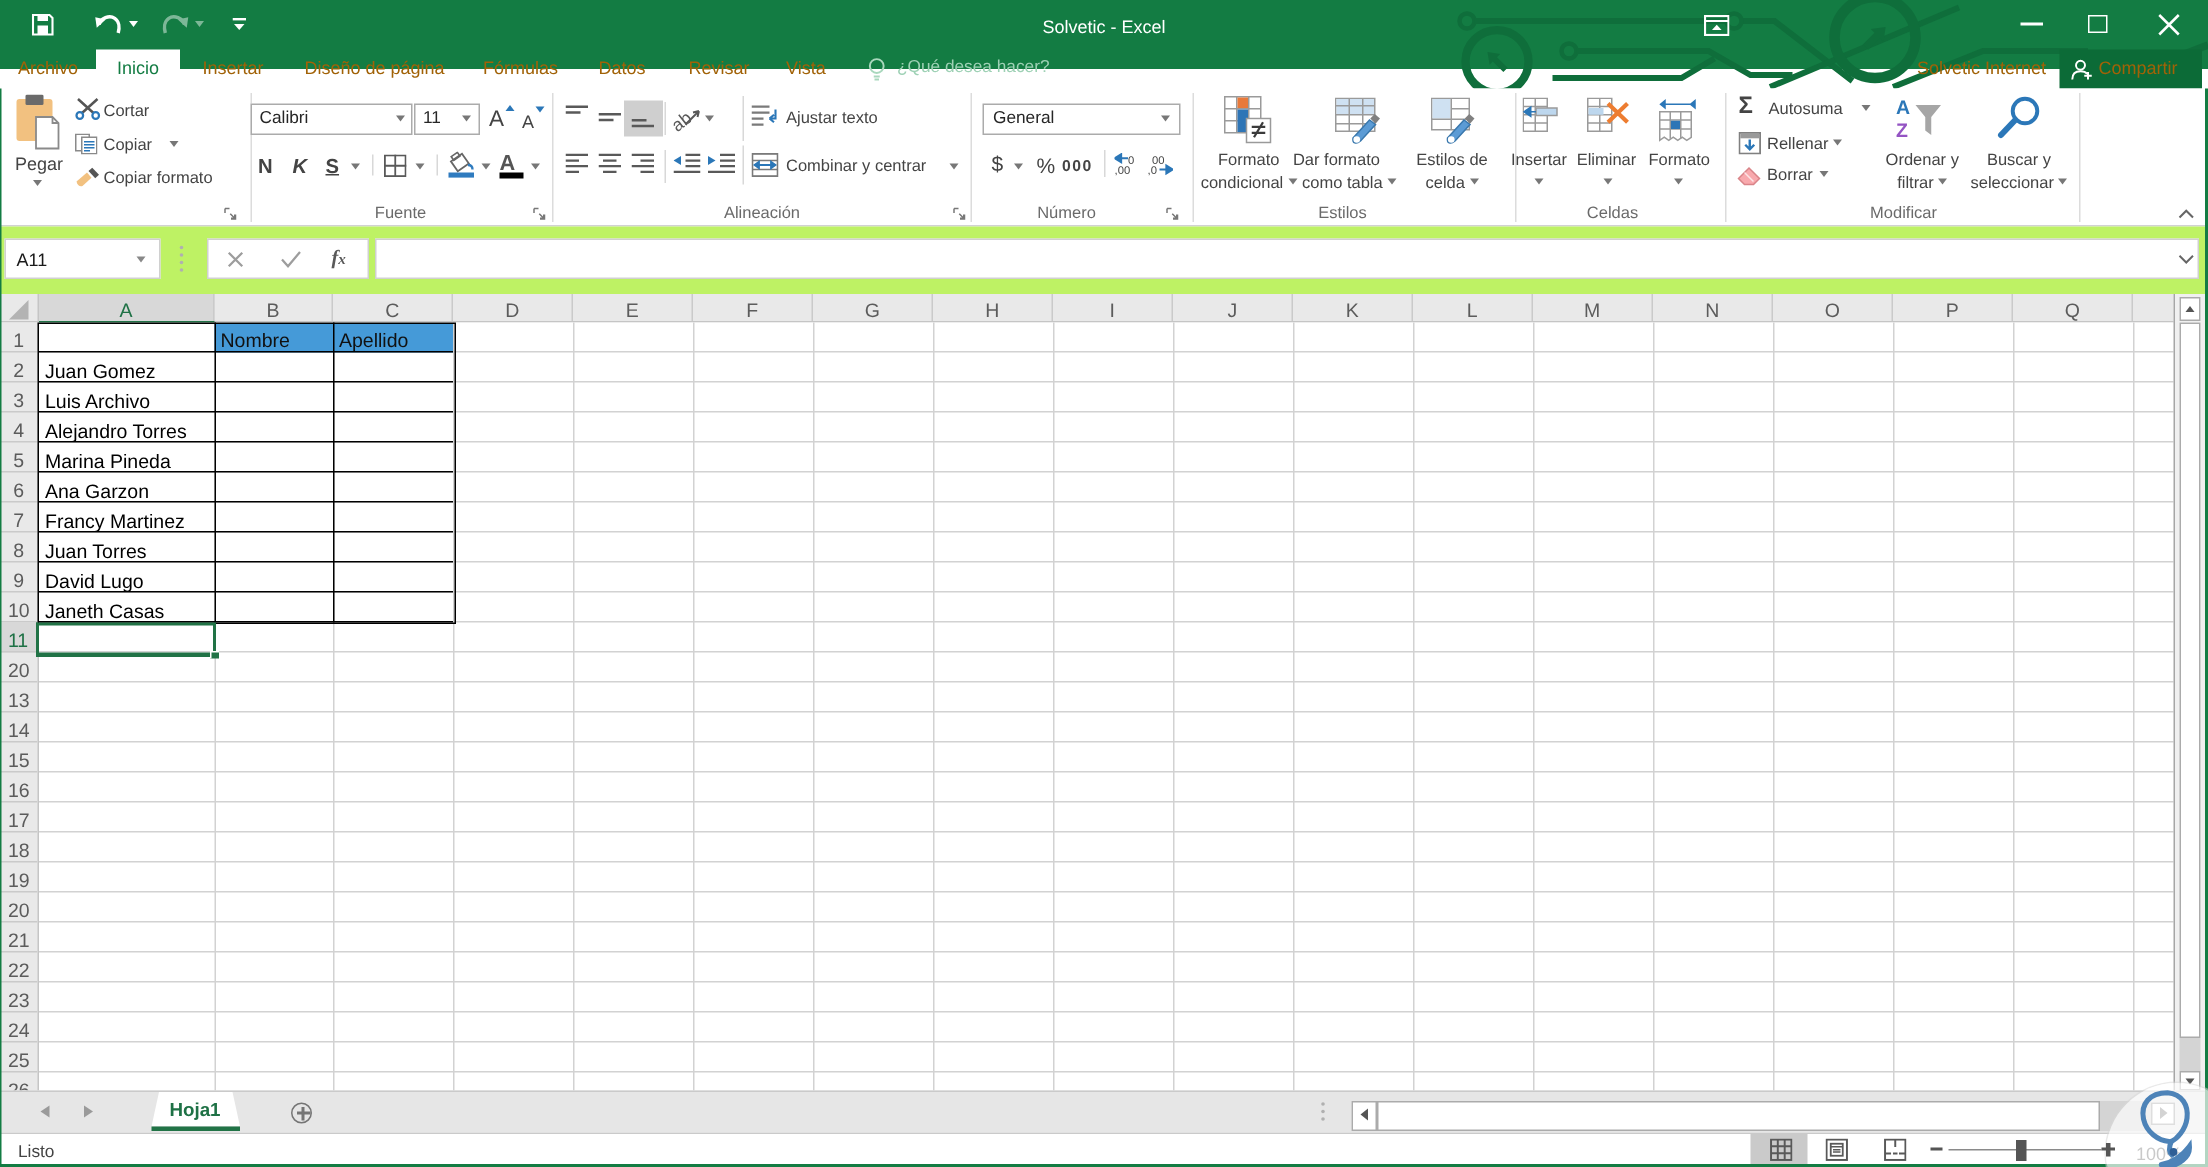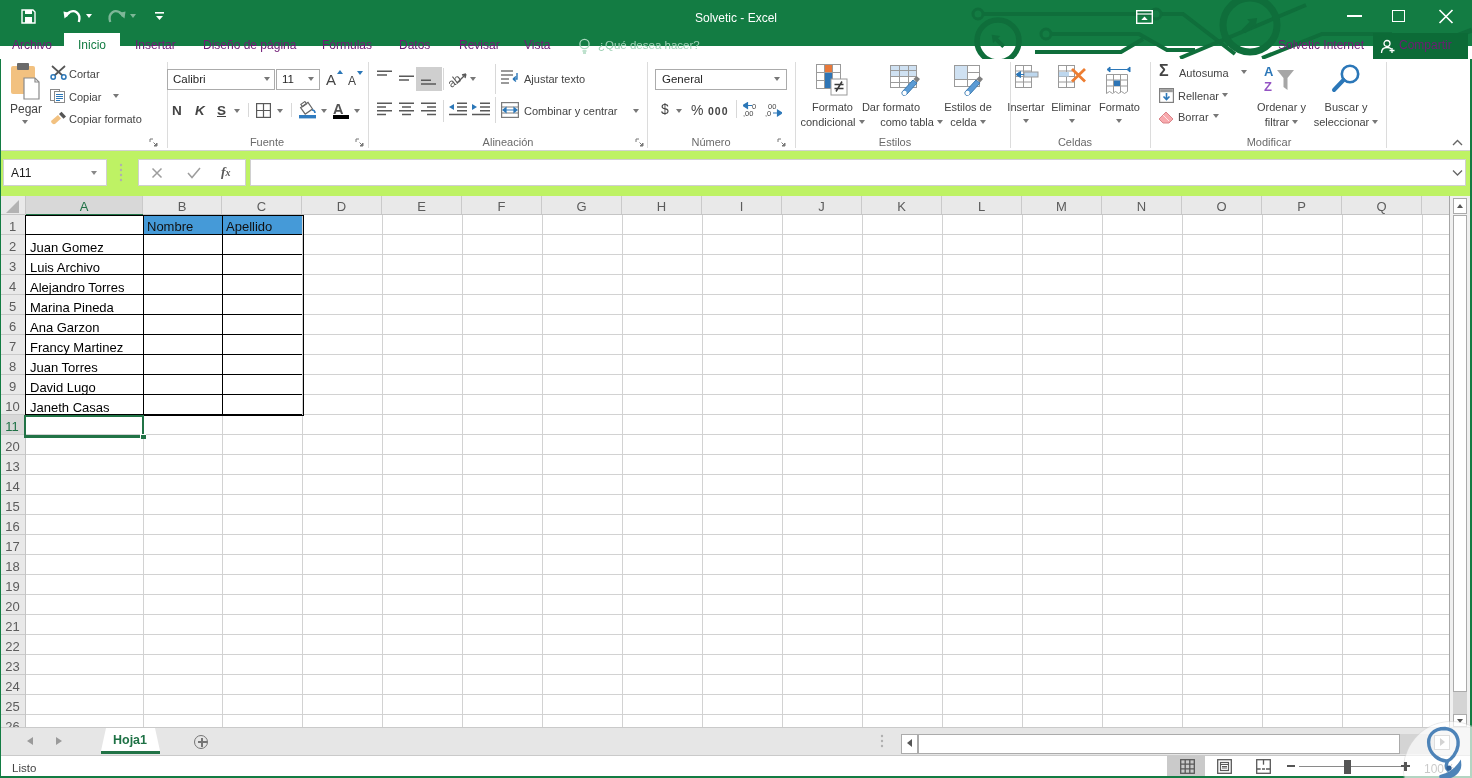--- a/index.html
+++ b/index.html
@@ -2,21 +2,21 @@
 <html><head>
 <meta charset="utf-8">
 <style>
   * { margin:0; padding:0; box-sizing:border-box; }
   html,body { width:1472px; height:778px; overflow:hidden; }
   body { font-family:"Liberation Sans", sans-serif; position:relative; background:#fff; }
   .abs { position:absolute; }
   
   #titlebar { left:0; top:0; width:1472px; height:46px; background:#137c43; }
   #tabrow { left:0; top:33px; width:1472px; height:26px; }
-  .tabtxt { position:absolute; top:0; height:26px; line-height:25px; color:#701a75; font-size:12px; }
+  .tabtxt { position:absolute; top:0; height:26px; line-height:25px; color:#a16207; font-size:12px; }
   #inicio-tab { position:absolute; left:64px; top:0; width:56px; height:26px; background:#fff; color:#137c43; text-align:center; line-height:25px; font-size:12px; }
   
   #ribbon { left:0; top:59px; width:1472px; height:92px; background:#fff; border-bottom:1px solid #d2d2d2; }
   .gdiv { position:absolute; top:3px; height:86px; width:1px; background:#dcdcdc; }
   .glabel { position:absolute; top:77px; width:100px; text-align:center; font-size:11px; color:#6a6a6a; }
   .glauncher { position:absolute; top:79px; width:10px; height:10px; }
   .rbtxt { position:absolute; font-size:11px; color:#444; white-space:nowrap; }
   .combo { position:absolute; border:1px solid #ababab; background:#fff; font-size:11.5px; color:#262626; }
   .car { position:absolute; width:0; height:0; border-left:3.5px solid transparent; border-right:3.5px solid transparent; border-top:4px solid #777; }
   .dar { display:inline-block; width:0; height:0; border-left:3.5px solid transparent; border-right:3.5px solid transparent; border-top:4px solid #777; }
@@ -310,21 +310,21 @@
   <div class="rbtxt" style="left:795px;top:57px;width:75px;text-align:center;">condicional <span class="dar" style="vertical-align:2px"></span></div>
   <svg class="abs" style="left:890px;top:6px" width="31" height="33" viewBox="0 0 31 33">
     <rect x="0.5" y="0.5" width="26" height="22" fill="#fff" stroke="#9a9a9a"></rect>
     <rect x="1" y="1" width="25" height="10" fill="#cfe1f2"></rect>
     <path d="M0.5 5.5 h26 M0.5 11.5 h26 M0.5 17.5 h26 M9.5 0.5 v22 M18.5 0.5 v22" stroke="#9a9a9a" stroke-width="1"></path>
     <path d="M12 27 L23 15 L27 18 L17 29 C14 31.5 11.5 30.5 12 27 z" fill="#5b9bd5" stroke="#3a78ad" stroke-width="1"></path>
     <path d="M23.5 14 l3 -3 3.5 3 -3 3.5 z" fill="#808080"></path>
     <circle cx="14.5" cy="28" r="2.2" fill="#fff"></circle>
   </svg>
   <div class="rbtxt" style="left:845px;top:42px;width:75px;text-align:right;">Dar formato</div>
-  <div class="rbtxt" style="left:868px;top:57px;width:75px;text-align:right;">como tabla <span class="dar" style="vertical-align:2px"></span></div>
+  <div class="rbtxt" style="left:868px;top:57px;width:75px;text-align:left;">como tabla <span class="dar" style="vertical-align:2px"></span></div>
   <svg class="abs" style="left:954px;top:6px" width="30" height="33" viewBox="0 0 30 33">
     <rect x="0.5" y="0.5" width="25" height="21" fill="#fff" stroke="#9a9a9a"></rect>
     <rect x="1" y="1" width="12" height="13" fill="#cfe1f2"></rect>
     <path d="M0.5 14.5 h25 M13.5 0.5 v21 M13.5 7.5 h12" stroke="#9a9a9a" stroke-width="1"></path>
     <path d="M11 27 L22 15 L26 18 L16 29 C13 31.5 10.5 30.5 11 27 z" fill="#5b9bd5" stroke="#3a78ad" stroke-width="1"></path>
     <path d="M22.5 14 l3 -3 3.5 3 -3 3.5 z" fill="#808080"></path>
     <circle cx="13.5" cy="28" r="2.2" fill="#fff"></circle>
   </svg>
   <div class="rbtxt" style="left:933px;top:42px;width:70px;text-align:center;">Estilos de</div>
   <div class="rbtxt" style="left:933px;top:57px;width:70px;text-align:center;">celda <span class="dar" style="vertical-align:2px"></span></div>

